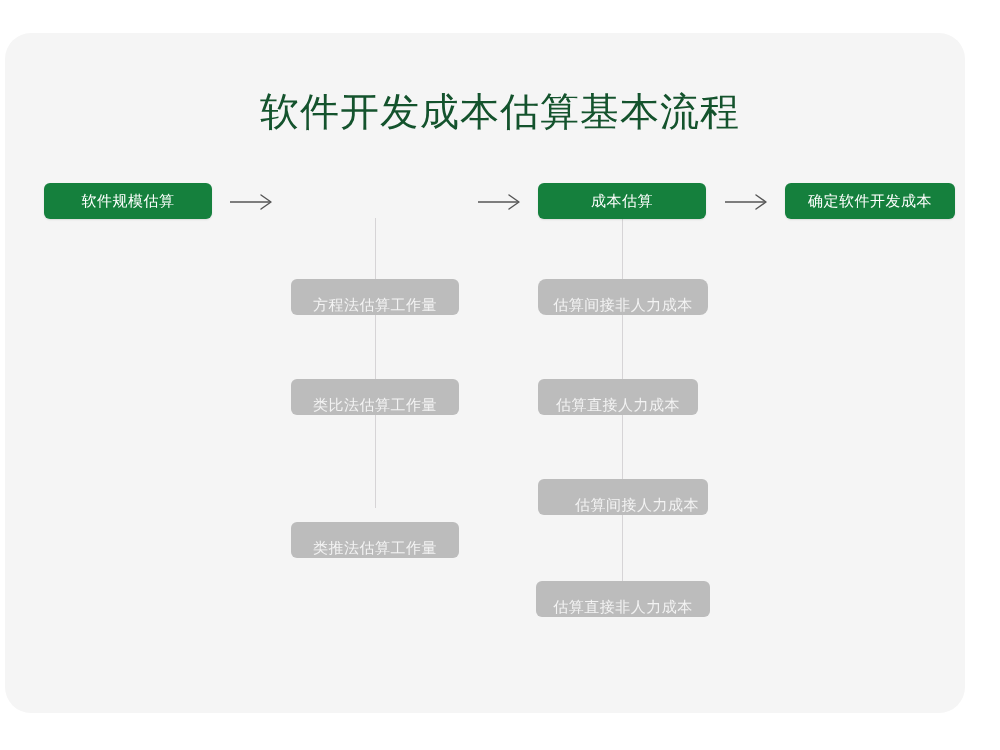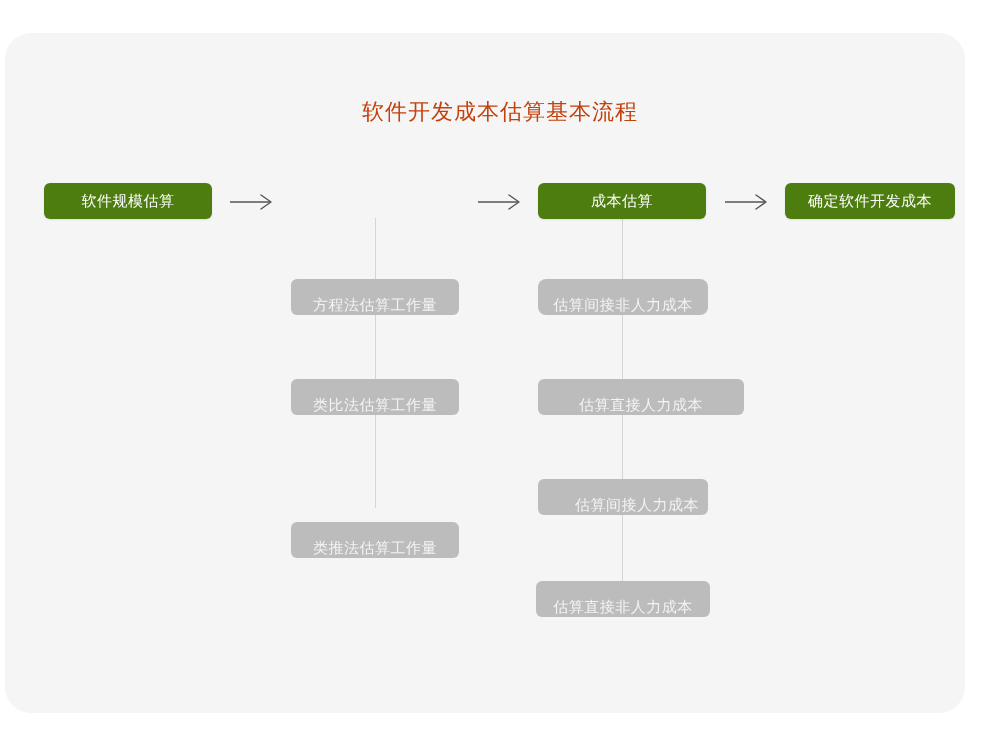--- a/index.html
+++ b/index.html
@@ -40,23 +40,23 @@
     height: 750px;
   }
 
   
   #title {
     position: absolute;
     left: 0;
     top: 94px;
     width: 1000px;
     text-align: center;
-    font-size: 22px;
+    font-size: 39px;
     line-height: 36px;
-    color: #c2410c;
+    color: #14532d;
     letter-spacing: 1px;
     font-weight: 400;
     white-space: nowrap;
   }
 
   
   .vline {
     position: absolute;
     width: 1px;
     background: #d6d4d6;
@@ -68,21 +68,21 @@
     box-sizing: border-box;
     display: flex;
     align-items: center;
     justify-content: center;
     border-radius: 6px;
     white-space: nowrap;
     letter-spacing: 0.5px;
   }
 
   .node.primary {
-    background: #4d7c0f;
+    background: #15803d;
     color: #ffffff;
     font-size: 15px;
     height: 36px;
     box-shadow: 0 1px 2px rgba(0,0,0,0.10);
   }
 
   .node.secondary {
     background: #bcbcbc;
     color: #f3f3f3;
     font-size: 15px;
@@ -155,21 +155,21 @@
     </div>
 
     <div class="node secondary" style="left:291px; top:479px; width:168px;margin-top:43px;">
       <span>类推法估算工作量</span>
     </div>
 
     <div class="node secondary" style="left:538px; top:279px; width:170px;border-radius:8px;">
       <span>估算间接非人力成本</span>
     </div>
 
-    <div class="node secondary" style="left:538px; top:379px; width:206px;">
+    <div class="node secondary" style="left:538px; top:379px; width:160px;">
       <span>估算直接人力成本</span>
     </div>
 
     <div class="node secondary" style="left:538px; top:479px; width:170px;padding-left:28px;">
       <span>估算间接人力成本</span>
     </div>
 
     <div class="node secondary" style="left:536px; top:581px; width:174px;">
       <span>估算直接非人力成本</span>
     </div>

